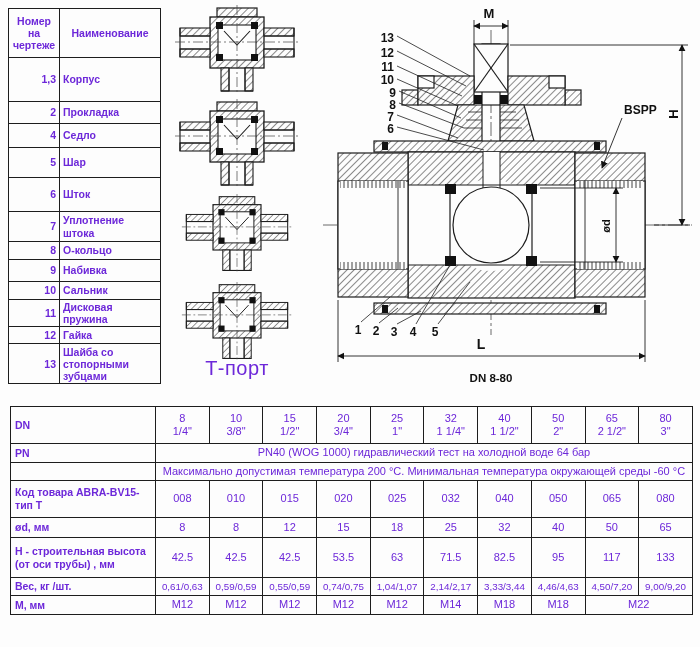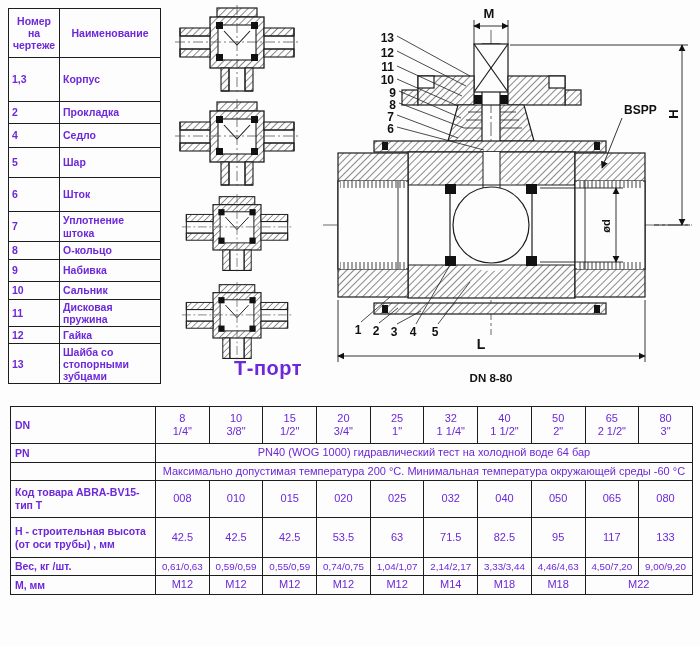--- a/index.html
+++ b/index.html
@@ -4,27 +4,27 @@
 <style>
   html,body{margin:0;padding:0;background:#e8e8e8;}
   .page{position:relative;width:700px;height:647px;background:#fdfdfd;overflow:hidden;
         font-family:"Liberation Sans",sans-serif;color:#6d28d9;}
   
   .parts-table{position:absolute;left:8px;top:8px;width:153px;border-collapse:collapse;
                table-layout:fixed;background:#fdfdfd;}
   .parts-table td,.parts-table th{border:1.6px solid #1d1d1d;font-size:10.5px;font-weight:bold;
                padding:1px 3px;line-height:1.15;}
   .parts-table th{text-align:center;vertical-align:middle;height:46px;}
-  .parts-table td.pnum{width:44px;text-align:left;vertical-align:middle;}
+  .parts-table td.pnum{width:44px;text-align:right;vertical-align:middle;}
   .parts-table td.pname{text-align:left;vertical-align:middle;}
   
   .ports-col{position:absolute;left:172px;top:4px;width:130px;}
   .port-d{display:block;margin:0 auto;}
-  .port-caption{position:absolute;left:172px;top:357px;width:130px;text-align:right;
-                font-size:20px;font-weight:bold;letter-spacing:0.5px;}
+  .port-caption{position:absolute;left:172px;top:357px;width:130px;text-align:center;
+                font-size:20px;font-weight:normal;letter-spacing:0.5px;}
   
   .drawing{position:absolute;left:298px;top:0;}
   .drawing text{font-family:"Liberation Sans",sans-serif;fill:#111;}
   
   .spec-table{position:absolute;left:10px;top:406px;width:682px;border-collapse:collapse;
               table-layout:fixed;background:#fdfdfd;}
   .spec-table td{border:1.5px solid #1d1d1d;font-size:11px;text-align:center;
                  vertical-align:middle;padding:0;line-height:1.2;}
   .spec-table td.lbl{text-align:left;font-weight:bold;padding:1px 4px;font-size:10.5px;}
   .spec-table td.span-cell{font-size:11px;}
@@ -348,20 +348,33 @@
           <td>010</td>
           <td>015</td>
           <td>020</td>
           <td>025</td>
           <td>032</td>
           <td>040</td>
           <td>050</td>
           <td>065</td>
           <td>080</td>
         </tr>
+        <tr style="height: 20px;">
+          <td class="lbl">ød, мм</td>
+          <td>8</td>
+          <td>8</td>
+          <td>12</td>
+          <td>15</td>
+          <td>18</td>
+          <td>25</td>
+          <td>32</td>
+          <td>40</td>
+          <td>50</td>
+          <td>65</td>
+        </tr>
         <tr style="height: 40px;">
           <td class="lbl">H - строительная высота (от оси трубы) , мм</td>
           <td>42.5</td>
           <td>42.5</td>
           <td>42.5</td>
           <td>53.5</td>
           <td>63</td>
           <td>71.5</td>
           <td>82.5</td>
           <td>95</td>

